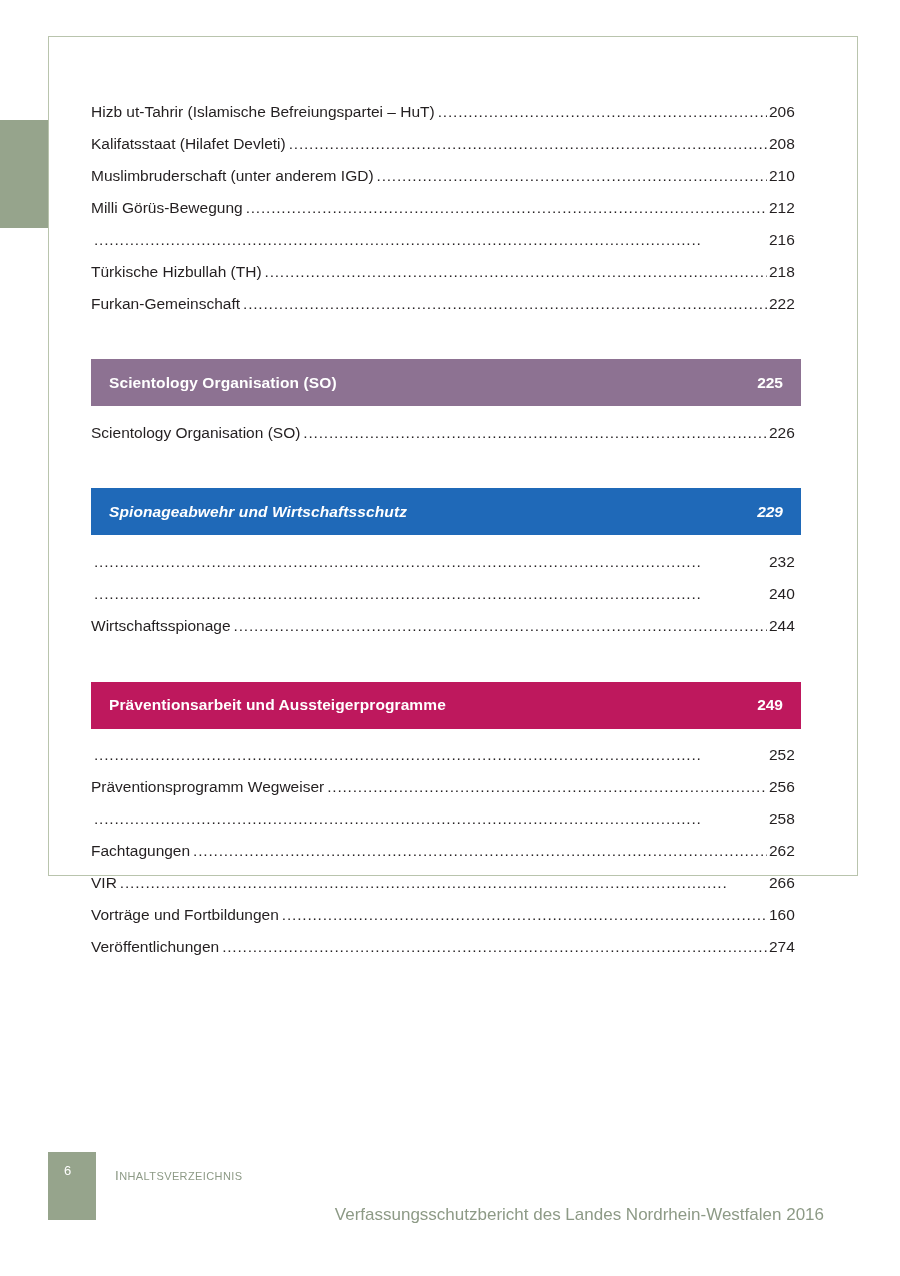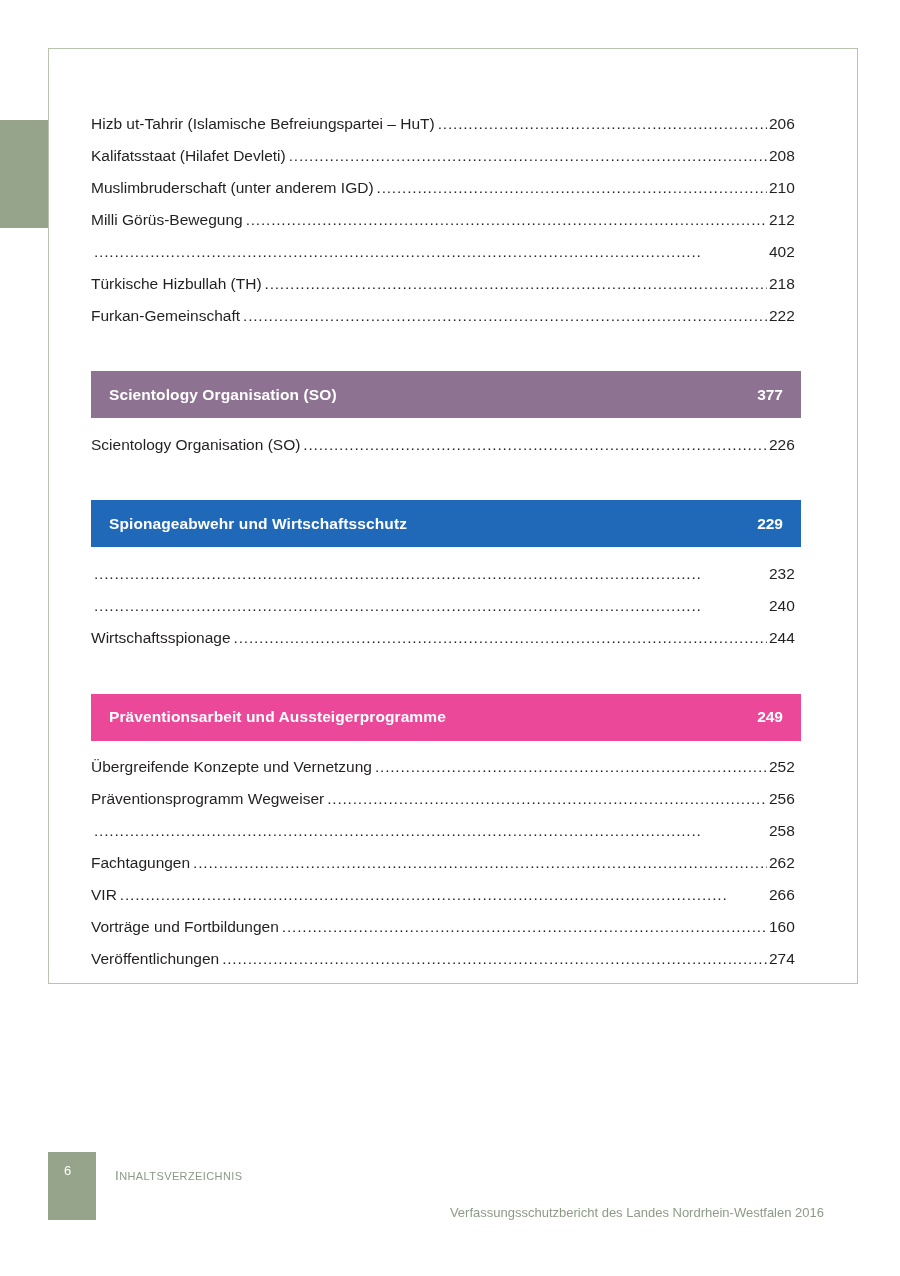--- a/index.html
+++ b/index.html
@@ -22,23 +22,23 @@
     top: 120px;
     width: 48px;
     height: 108px;
     background: #96a48c;
   }
 
   
   .page {
     position: absolute;
     left: 48px;
-    top: 48px;
+    top: 36px;
     width: 810px;
-    height: 936px;
+    height: 840px;
     background: #ffffff;
     border: 1px solid #b9c4ad;
     box-sizing: border-box;
   }
 
   .content {
     position: absolute;
     left: 42px;
     top: 58px;
     width: 710px;
@@ -115,21 +115,21 @@
     color: #8d9a86;
     font-size: 11px;
     letter-spacing: 0.4px;
   }
   .footer-label .cap { font-size: 13.5px; }
   .footer-right {
     position: absolute;
     right: 76px;
     top: 1205px;
     color: #8d9a86;
-    font-size: 13px;
+    font-size: 17px;
   }
 </style>
 </head>
 <body>
 
 <div class="left-tab-top"></div>
 
 <div class="page">
   <div class="content" id="toc">
       <div class="group first">
@@ -148,70 +148,69 @@
           <span class="dots">.......................................................................................................................</span>
           <span class="page-no">210</span>
         </div>
         <div class="toc-entry">
           <span class="title">Milli Görüs-Bewegung</span>
           <span class="dots">.......................................................................................................................</span>
           <span class="page-no">212</span>
         </div>
         <div class="toc-entry">
           <span class="dots">.......................................................................................................................</span>
-          <span class="page-no">402</span>
+          <span class="page-no">216</span>
         </div>
         <div class="toc-entry">
           <span class="title">Türkische Hizbullah (TH)</span>
           <span class="dots">.......................................................................................................................</span>
           <span class="page-no">218</span>
         </div>
         <div class="toc-entry">
           <span class="title">Furkan-Gemeinschaft</span>
           <span class="dots">.......................................................................................................................</span>
           <span class="page-no">222</span>
         </div>
       </div>
       <div class="group">
         <div class="section-bar" style="background: rgb(141, 114, 146);">
           <span class="sec-title">Scientology Organisation (SO)</span>
-          <span class="sec-page">377</span>
+          <span class="sec-page">225</span>
         </div>
         <div class="toc-entry">
           <span class="title">Scientology Organisation (SO)</span>
           <span class="dots">.......................................................................................................................</span>
           <span class="page-no">226</span>
         </div>
       </div>
       <div class="group">
-        <div class="section-bar" style="background: rgb(31, 105, 184);">
+        <div class="section-bar" style="background: rgb(31, 105, 184); font-style: italic;">
           <span class="sec-title">Spionageabwehr und Wirtschaftsschutz</span>
           <span class="sec-page">229</span>
         </div>
         <div class="toc-entry">
           <span class="dots">.......................................................................................................................</span>
           <span class="page-no">232</span>
         </div>
         <div class="toc-entry">
           <span class="dots">.......................................................................................................................</span>
           <span class="page-no">240</span>
         </div>
         <div class="toc-entry">
           <span class="title">Wirtschaftsspionage</span>
           <span class="dots">.......................................................................................................................</span>
           <span class="page-no">244</span>
         </div>
       </div>
       <div class="group">
-        <div class="section-bar" style="background: #ec4899; justify-content: space-between;">
+        <div class="section-bar" style="background: #be185d; justify-content: space-between;">
           <span class="sec-title">Präventionsarbeit und Aussteigerprogramme</span>
           <span class="sec-page">249</span>
         </div>
         <div class="toc-entry">
-          <span class="title">Übergreifende Konzepte und Vernetzung</span>
           <span class="dots">.......................................................................................................................</span>
           <span class="page-no">252</span>
         </div>
         <div class="toc-entry">
           <span class="title">Präventionsprogramm Wegweiser</span>
           <span class="dots">.......................................................................................................................</span>
           <span class="page-no">256</span>
         </div>
         <div class="toc-entry">
           <span class="dots">.......................................................................................................................</span>

